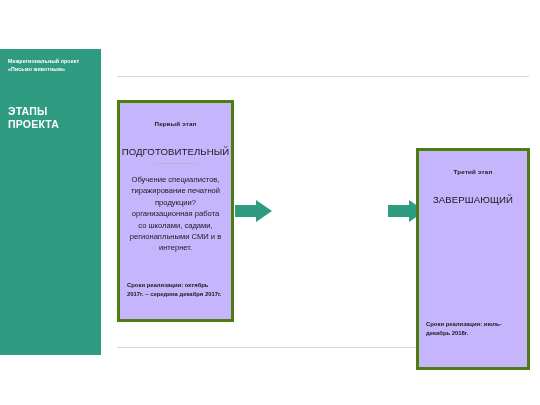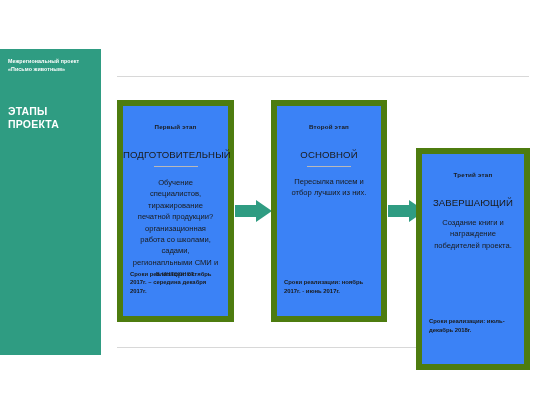--- a/index.html
+++ b/index.html
@@ -64,22 +64,22 @@
   }
   .rule-bottom {
     left: 117px;
     top: 347px;
     width: 412px;
   }
 
   .stage-box {
     position: absolute;
     box-sizing: border-box;
-    border: 6px solid #4d7c0f;
-    background: #3b82f6;
+    border: 3px solid #4d7c0f;
+    background: #c4b5fd;
     top: 100px;
     height: 222px;
   }
   .stage-1 { left: 117px;  width: 117px; }
   .stage-2 { left: 271px;  width: 116px; }
   .stage-3 { left: 416px;  width: 114px; margin-top: 48px; }
 
   .stage-label {
     text-align: center;
     font-size: 6.2px;
@@ -162,34 +162,26 @@
     <div class="stage-desc">Обучение специалистов, тиражирование печатной продукции? организационная работа со школами, садами, регионапльными СМИ и в интернет.</div>
     <div class="stage-dates">Сроки реализации: октябрь 2017г. – середина декабря 2017г.</div>
   </div>
 
   <div class="arrow arrow-1">
     <svg width="37" height="22" viewBox="0 0 37 22">
       <polygon points="0,5 21,5 21,0 37,11 21,22 21,17 0,17" fill="#2f9c82"></polygon>
     </svg>
   </div>
 
-  <div class="stage-box stage-2">
-    <div class="stage-label">Второй этап</div>
-    <div class="stage-name">ОСНОВНОЙ</div>
-    <div class="divider"></div>
-    <div class="stage-desc">Пересылка писем и отбор лучших из них.</div>
-    <div class="stage-dates">Сроки реализации: ноябрь 2017г. - июнь 2017г.</div>
-  </div>
 
   <div class="arrow arrow-2">
     <svg width="37" height="22" viewBox="0 0 37 22">
       <polygon points="0,5 21,5 21,0 37,11 21,22 21,17 0,17" fill="#2f9c82"></polygon>
     </svg>
   </div>
 
   <div class="stage-box stage-3">
     <div class="stage-label">Третий этап</div>
     <div class="stage-name">ЗАВЕРШАЮЩИЙ</div>
-    <div class="stage-desc">Создание книги и награждение победителей проекта.</div>
     <div class="stage-dates">Сроки реализации: июль-декабрь 2018г.</div>
   </div>
 
 </div>
 
 </body></html>

